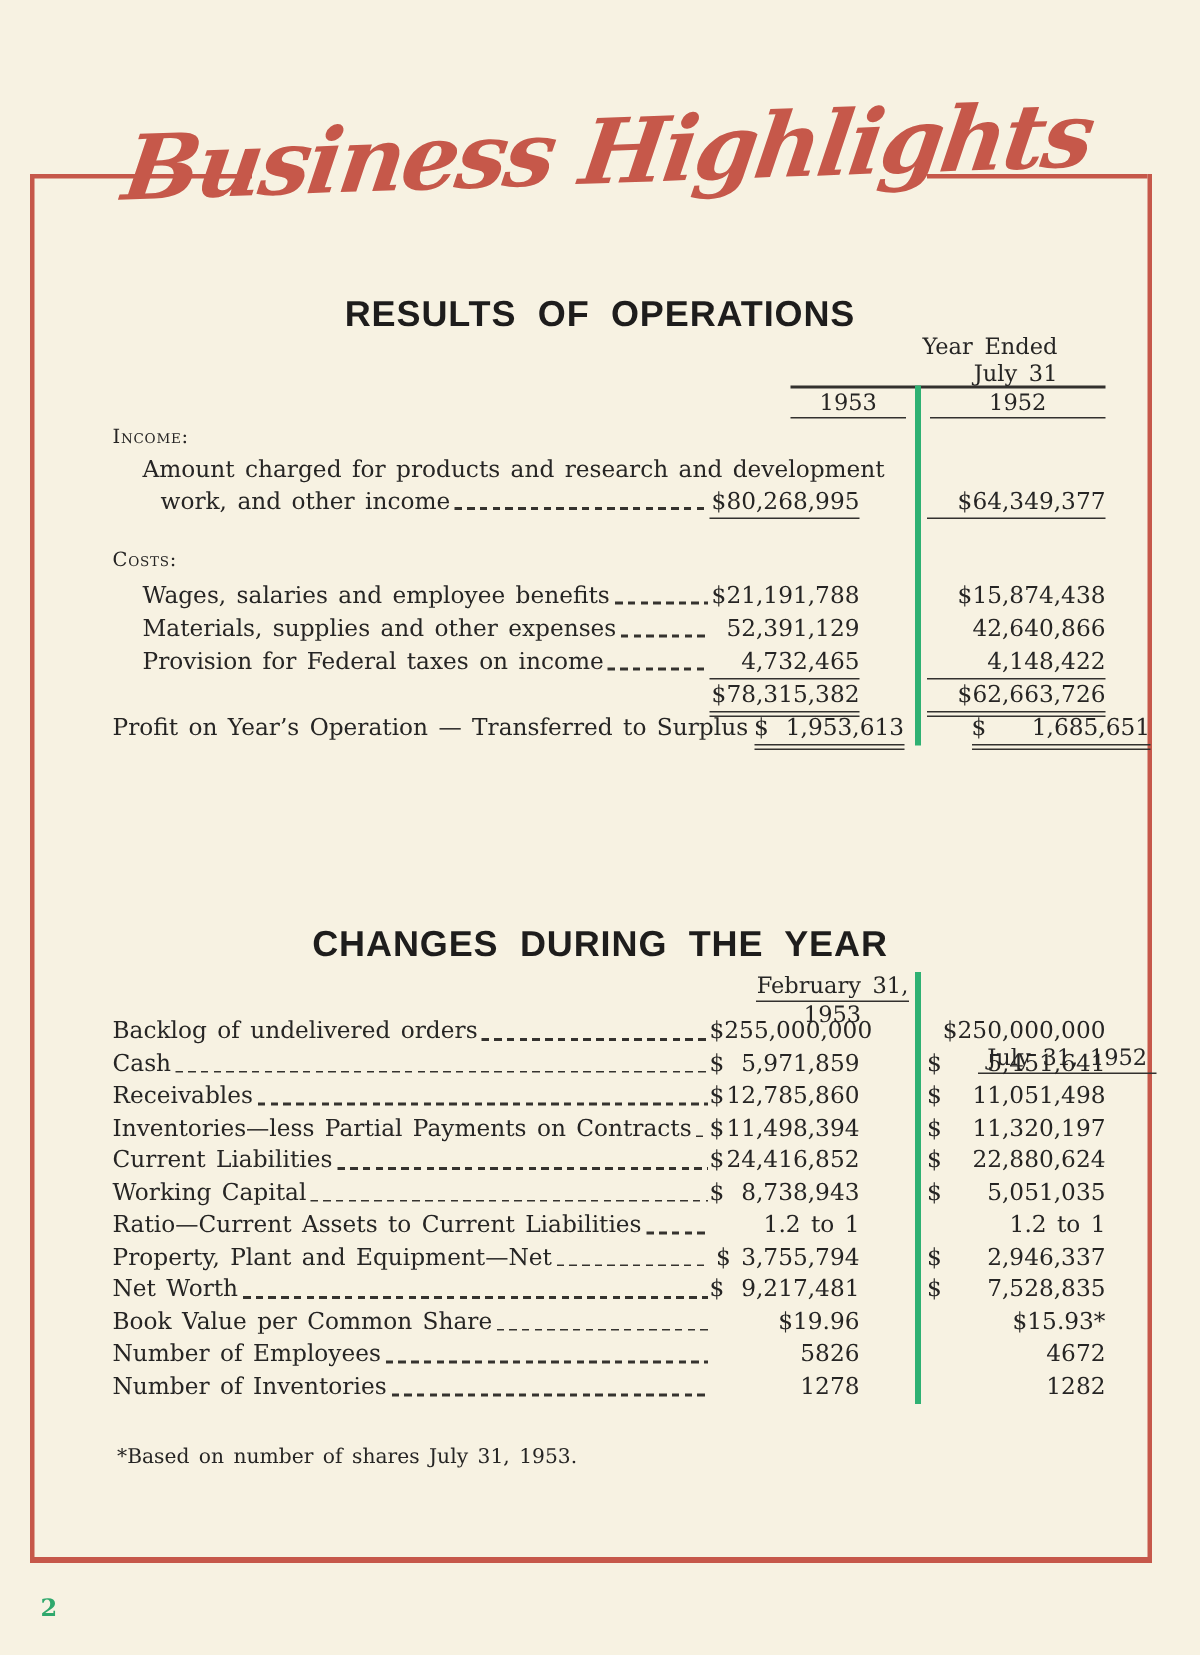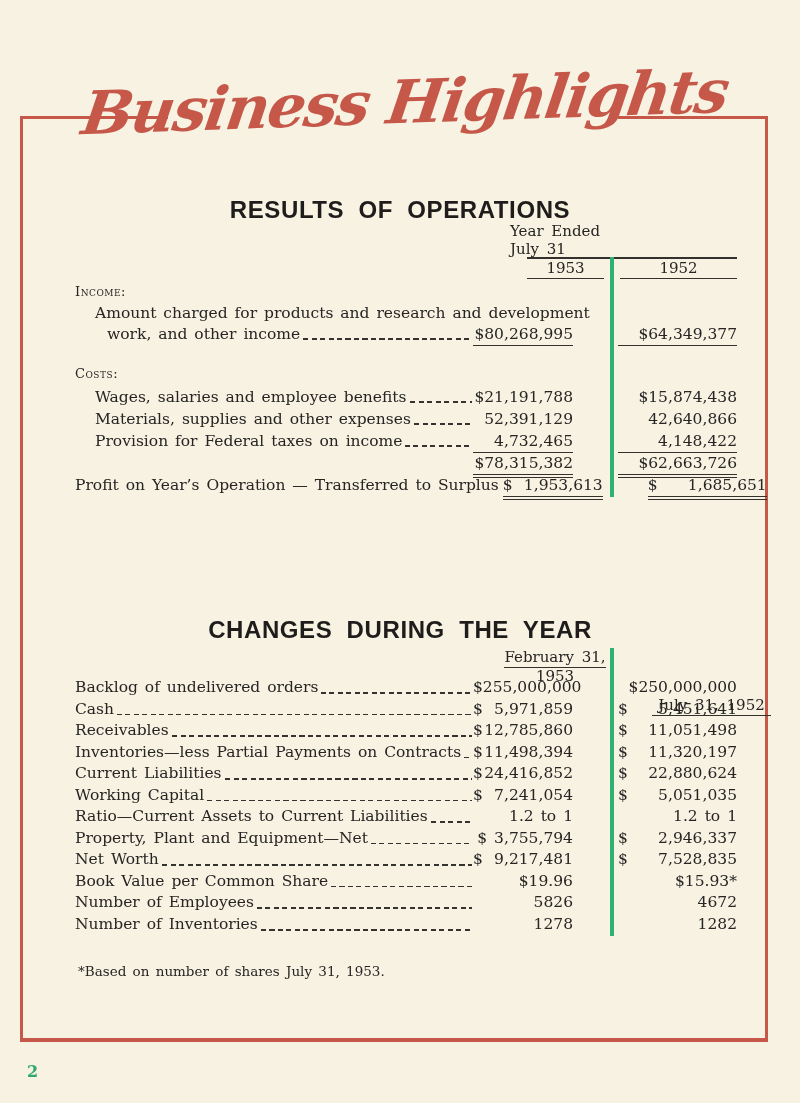--- a/index.html
+++ b/index.html
@@ -26,21 +26,21 @@
     white-space:nowrap;
   }
   
   .sec-head{
     position:absolute;left:0;width:800px;text-align:center;
     font-family:"Liberation Sans", sans-serif;font-weight:bold;
     font-size:24px;letter-spacing:0.6px;word-spacing:7px;color:#1e1d1c;
   }
   
   .yearended{
-    position:absolute;left:510px;top:222px;width:175px;text-align:left;
+    position:absolute;left:530px;top:222px;width:175px;text-align:right;
     font-size:15px;line-height:18px;word-spacing:3px;
   }
   .rule{position:absolute;background:#33312e;height:1.5px;}
   .colhdr{
     position:absolute;text-align:center;font-size:15px;height:19px;line-height:19px;
     border-bottom:1.5px solid #33312e;word-spacing:3px;
   }
   
   .greenline{position:absolute;width:4px;background:#2fb173;}
   
@@ -242,21 +242,21 @@
     <span class="cell c2">
         <i>$</i>
         <b>22,880,624</b>
       </span>
   </div>
   <div class="crow">
     <span class="lbl">Working Capital</span>
     <span class="lead"></span>
     <span class="cell c1">
         <i>$</i>
-        <b>7,241,054</b>
+        <b>8,738,943</b>
       </span>
     <span class="gap"></span>
     <span class="cell c2">
         <i>$</i>
         <b>5,051,035</b>
       </span>
   </div>
   <div class="crow">
     <span class="lbl">Ratio—Current Assets to Current Liabilities</span>
     <span class="lead"></span>

